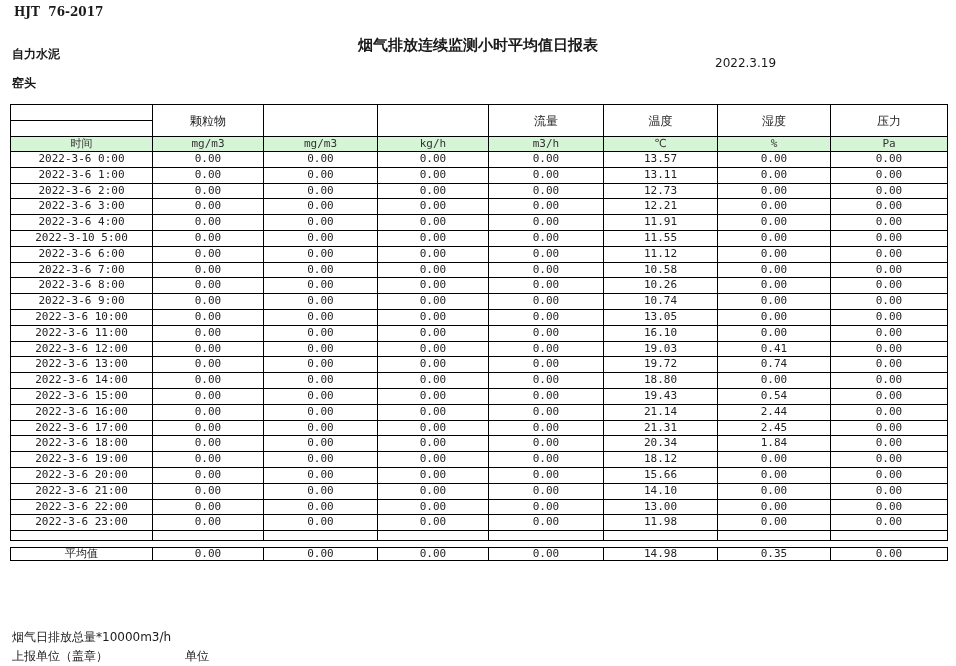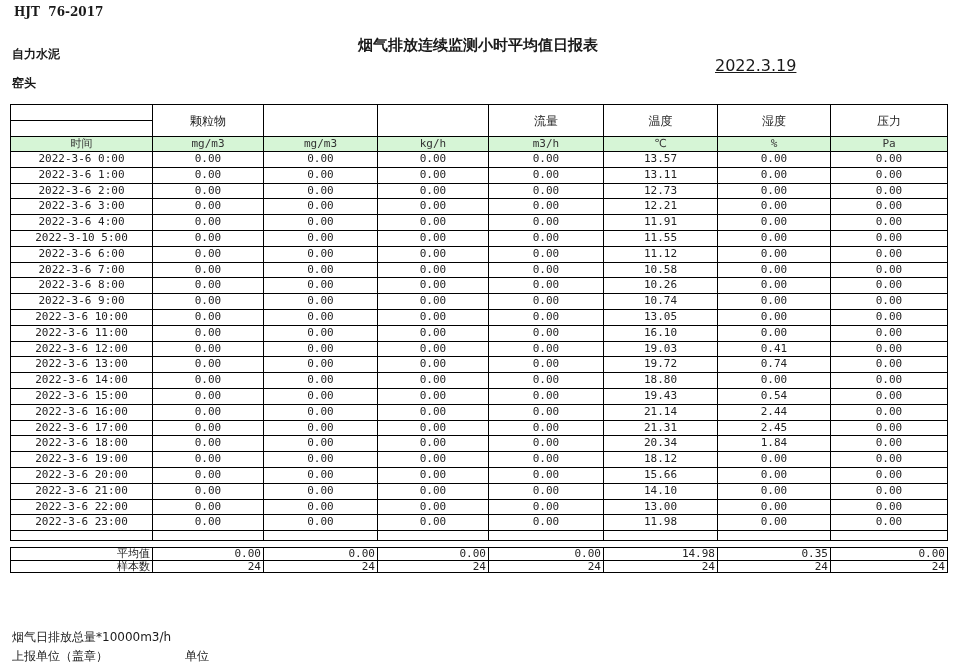--- a/index.html
+++ b/index.html
@@ -10,40 +10,40 @@
   .std-label{
     position:absolute;left:14px;top:5px;font-weight:bold;font-size:12px;
     white-space:pre;font-family:"DejaVu Serif","Liberation Serif",serif;
   }
   .report-title{
     position:absolute;left:0;right:0;top:24px;text-align:center;
     font-weight:bold;font-size:15px;margin-top:12px;
   }
   .company-name{position:absolute;left:12px;top:46px;font-weight:bold;font-size:12px;}
   .station-name{position:absolute;left:12px;top:75px;font-weight:bold;font-size:12px;text-align:right;}
-  .report-date{position:absolute;left:715px;top:56px;font-size:16px;text-decoration:underline;}
+  .report-date{position:absolute;left:715px;top:56px;font-size:12px;}
   .table-wrap{position:absolute;left:10px;top:104px;width:937px;}
   table{
     border-collapse:collapse;table-layout:fixed;width:937px;
     font-size:11px;color:#222222;
   }
   td{
     border:1px solid #000000;text-align:center;padding:0 2px;
     height:14px;line-height:14px;white-space:nowrap;overflow:hidden;
     font-family:"DejaVu Sans Mono","DejaVu Sans",monospace;
   }
   .hrow td{height:15px;font-family:"DejaVu Sans",sans-serif;font-size:12px;}
   .unit-row td{
     height:13px;background:var(--unit-row-bg,#d6f5d6);
     font-size:11px;color:#333333;
   }
   tbody.data-body td{height:14.8px;line-height:14.8px;}
   .blank-row td{height:9px;}
   .summary-gap{height:6px;}
-  .summary-table td{height:11.6px;line-height:11.6px;text-align:right;}
+  .summary-table td{height:11.6px;line-height:11.6px;}
   .summary-table td:first-child{font-family:"DejaVu Sans",sans-serif;}
   .footer-note{position:absolute;left:12px;top:629px;font-size:12px;}
   .footer-line2{position:absolute;left:12px;top:648px;font-size:12px;}
   .footer-unit{position:absolute;left:185px;top:648px;font-size:12px;}
 </style>
 </head>
 <body>
 
 <div class="std-label">HJT  76-2017</div>
 <div class="report-title">烟气排放连续监测小时平均值日报表</div>
@@ -390,30 +390,20 @@
           <td>0.00</td>
           <td>0.00</td>
           <td>0.00</td>
           <td>14.98</td>
           <td>0.35</td>
           <td>0.00</td>
         </tr>
 
 
 
-        <tr>
-          <td>样本数</td>
-          <td>24</td>
-          <td>24</td>
-          <td>24</td>
-          <td>24</td>
-          <td>24</td>
-          <td>24</td>
-          <td>24</td>
-        </tr>
 
       </tbody>
   </table>
 
 </div>
 
 <div class="footer-note">烟气日排放总量*10000m3/h</div>
 <div class="footer-line2">上报单位（盖章）</div>
 <div class="footer-unit">单位</div>
 

